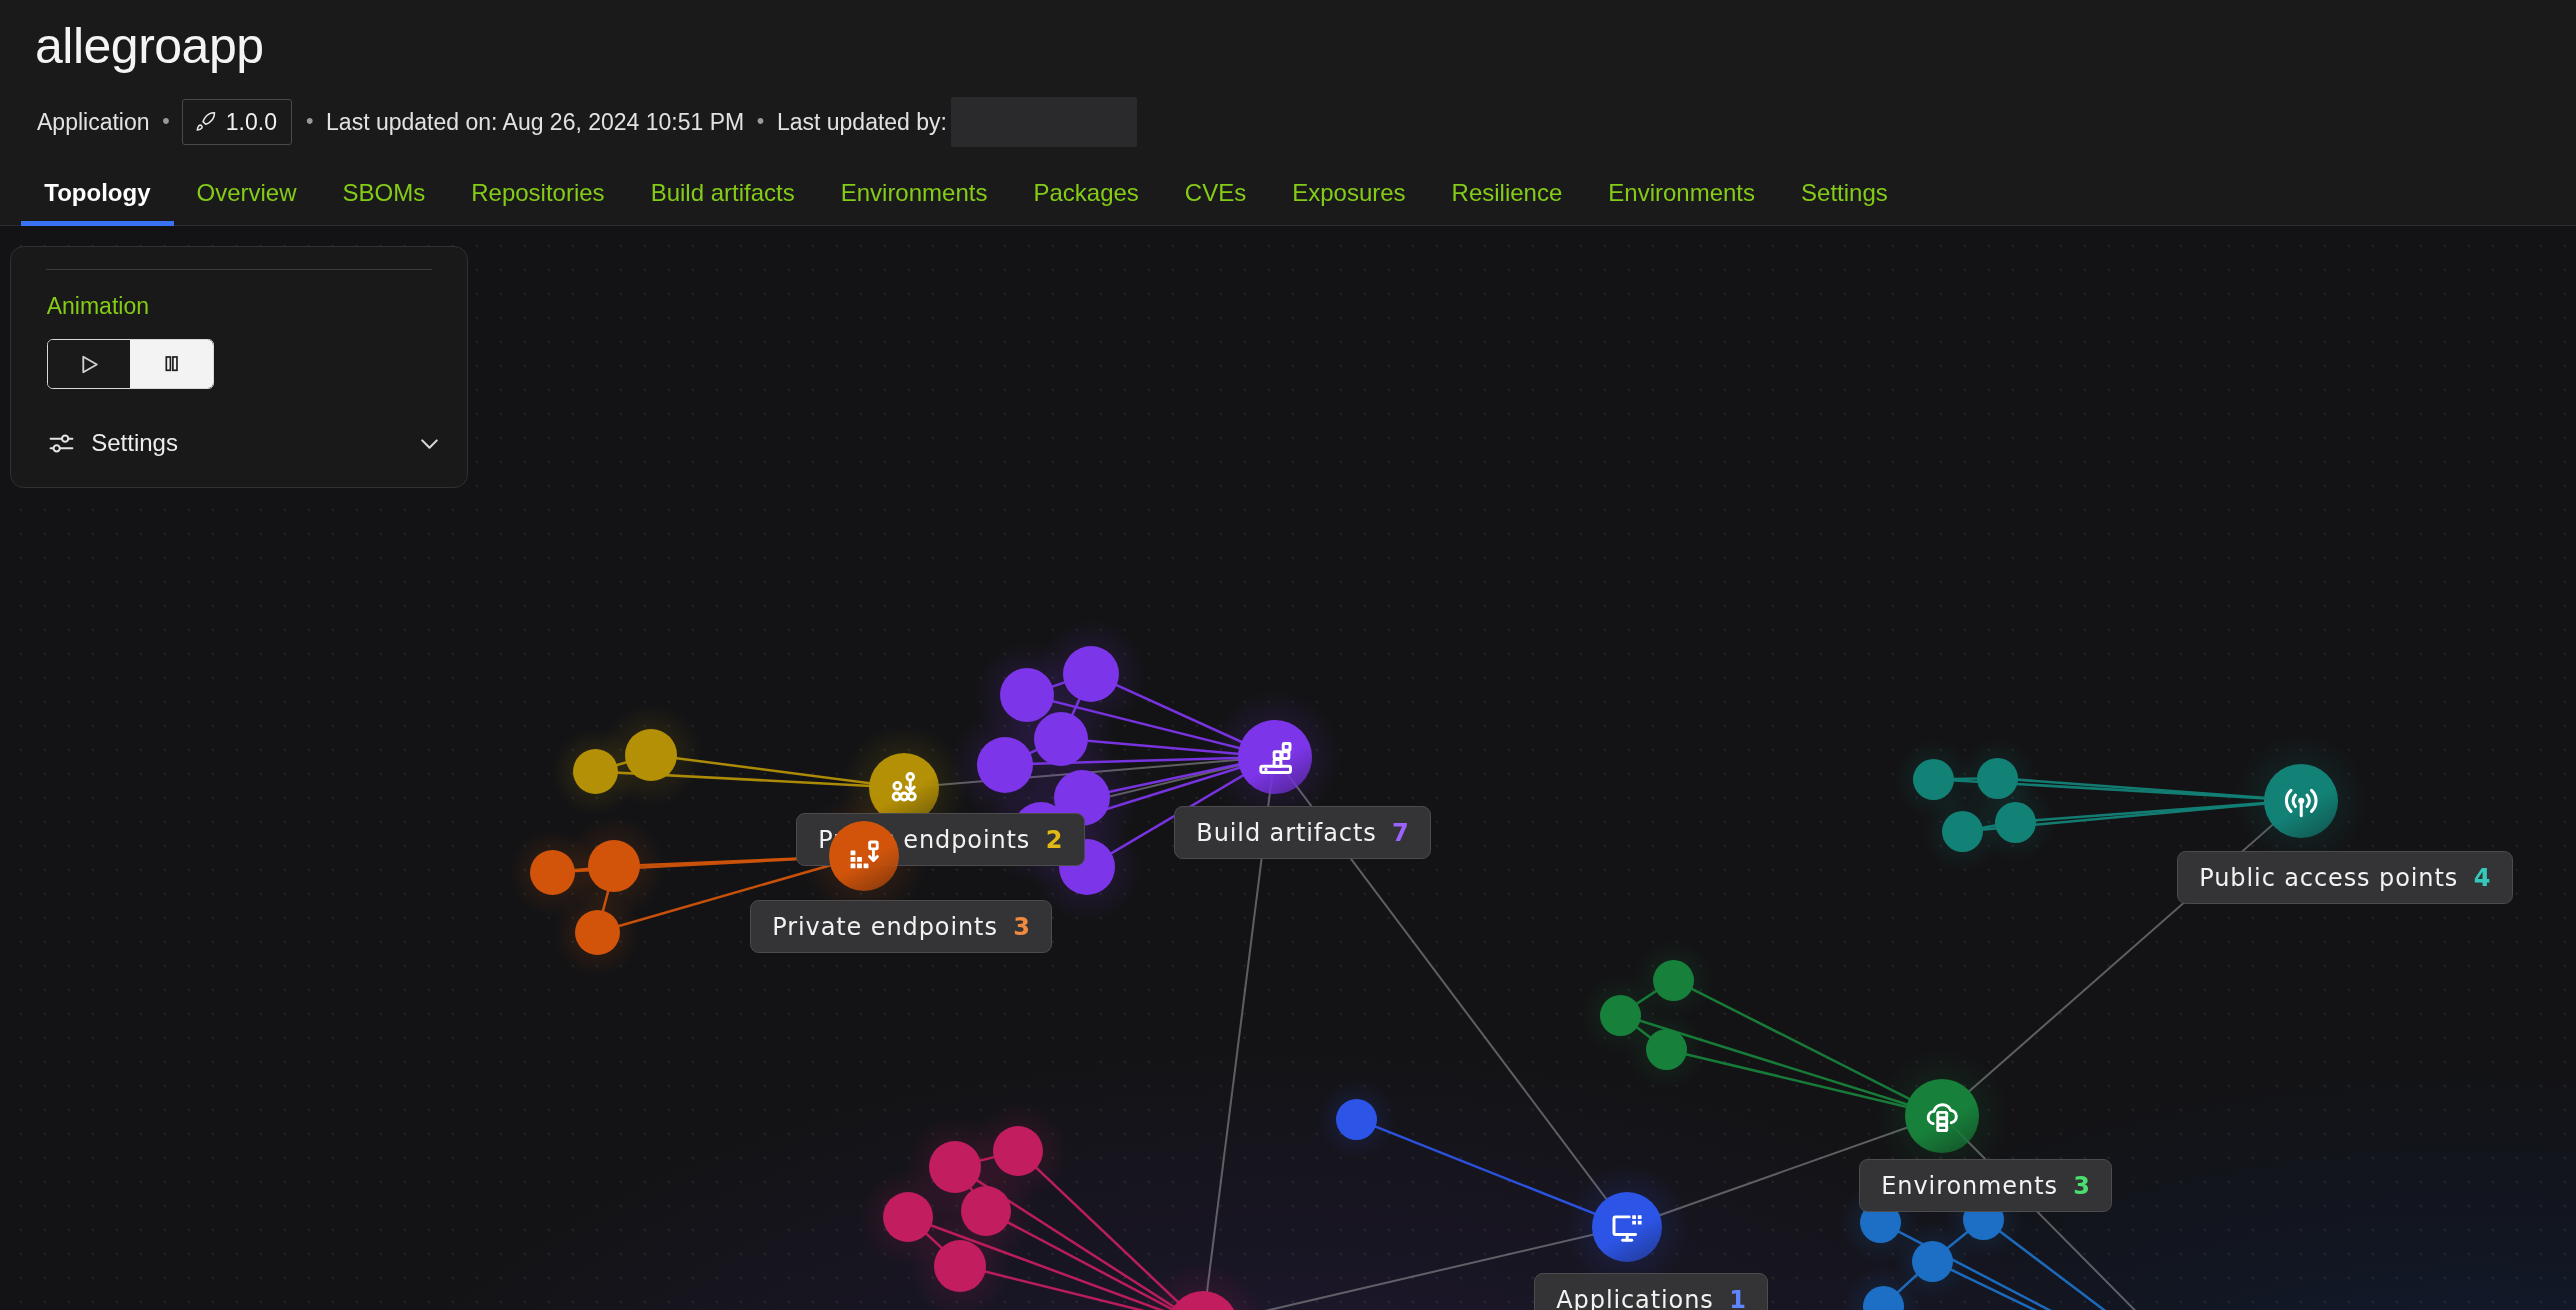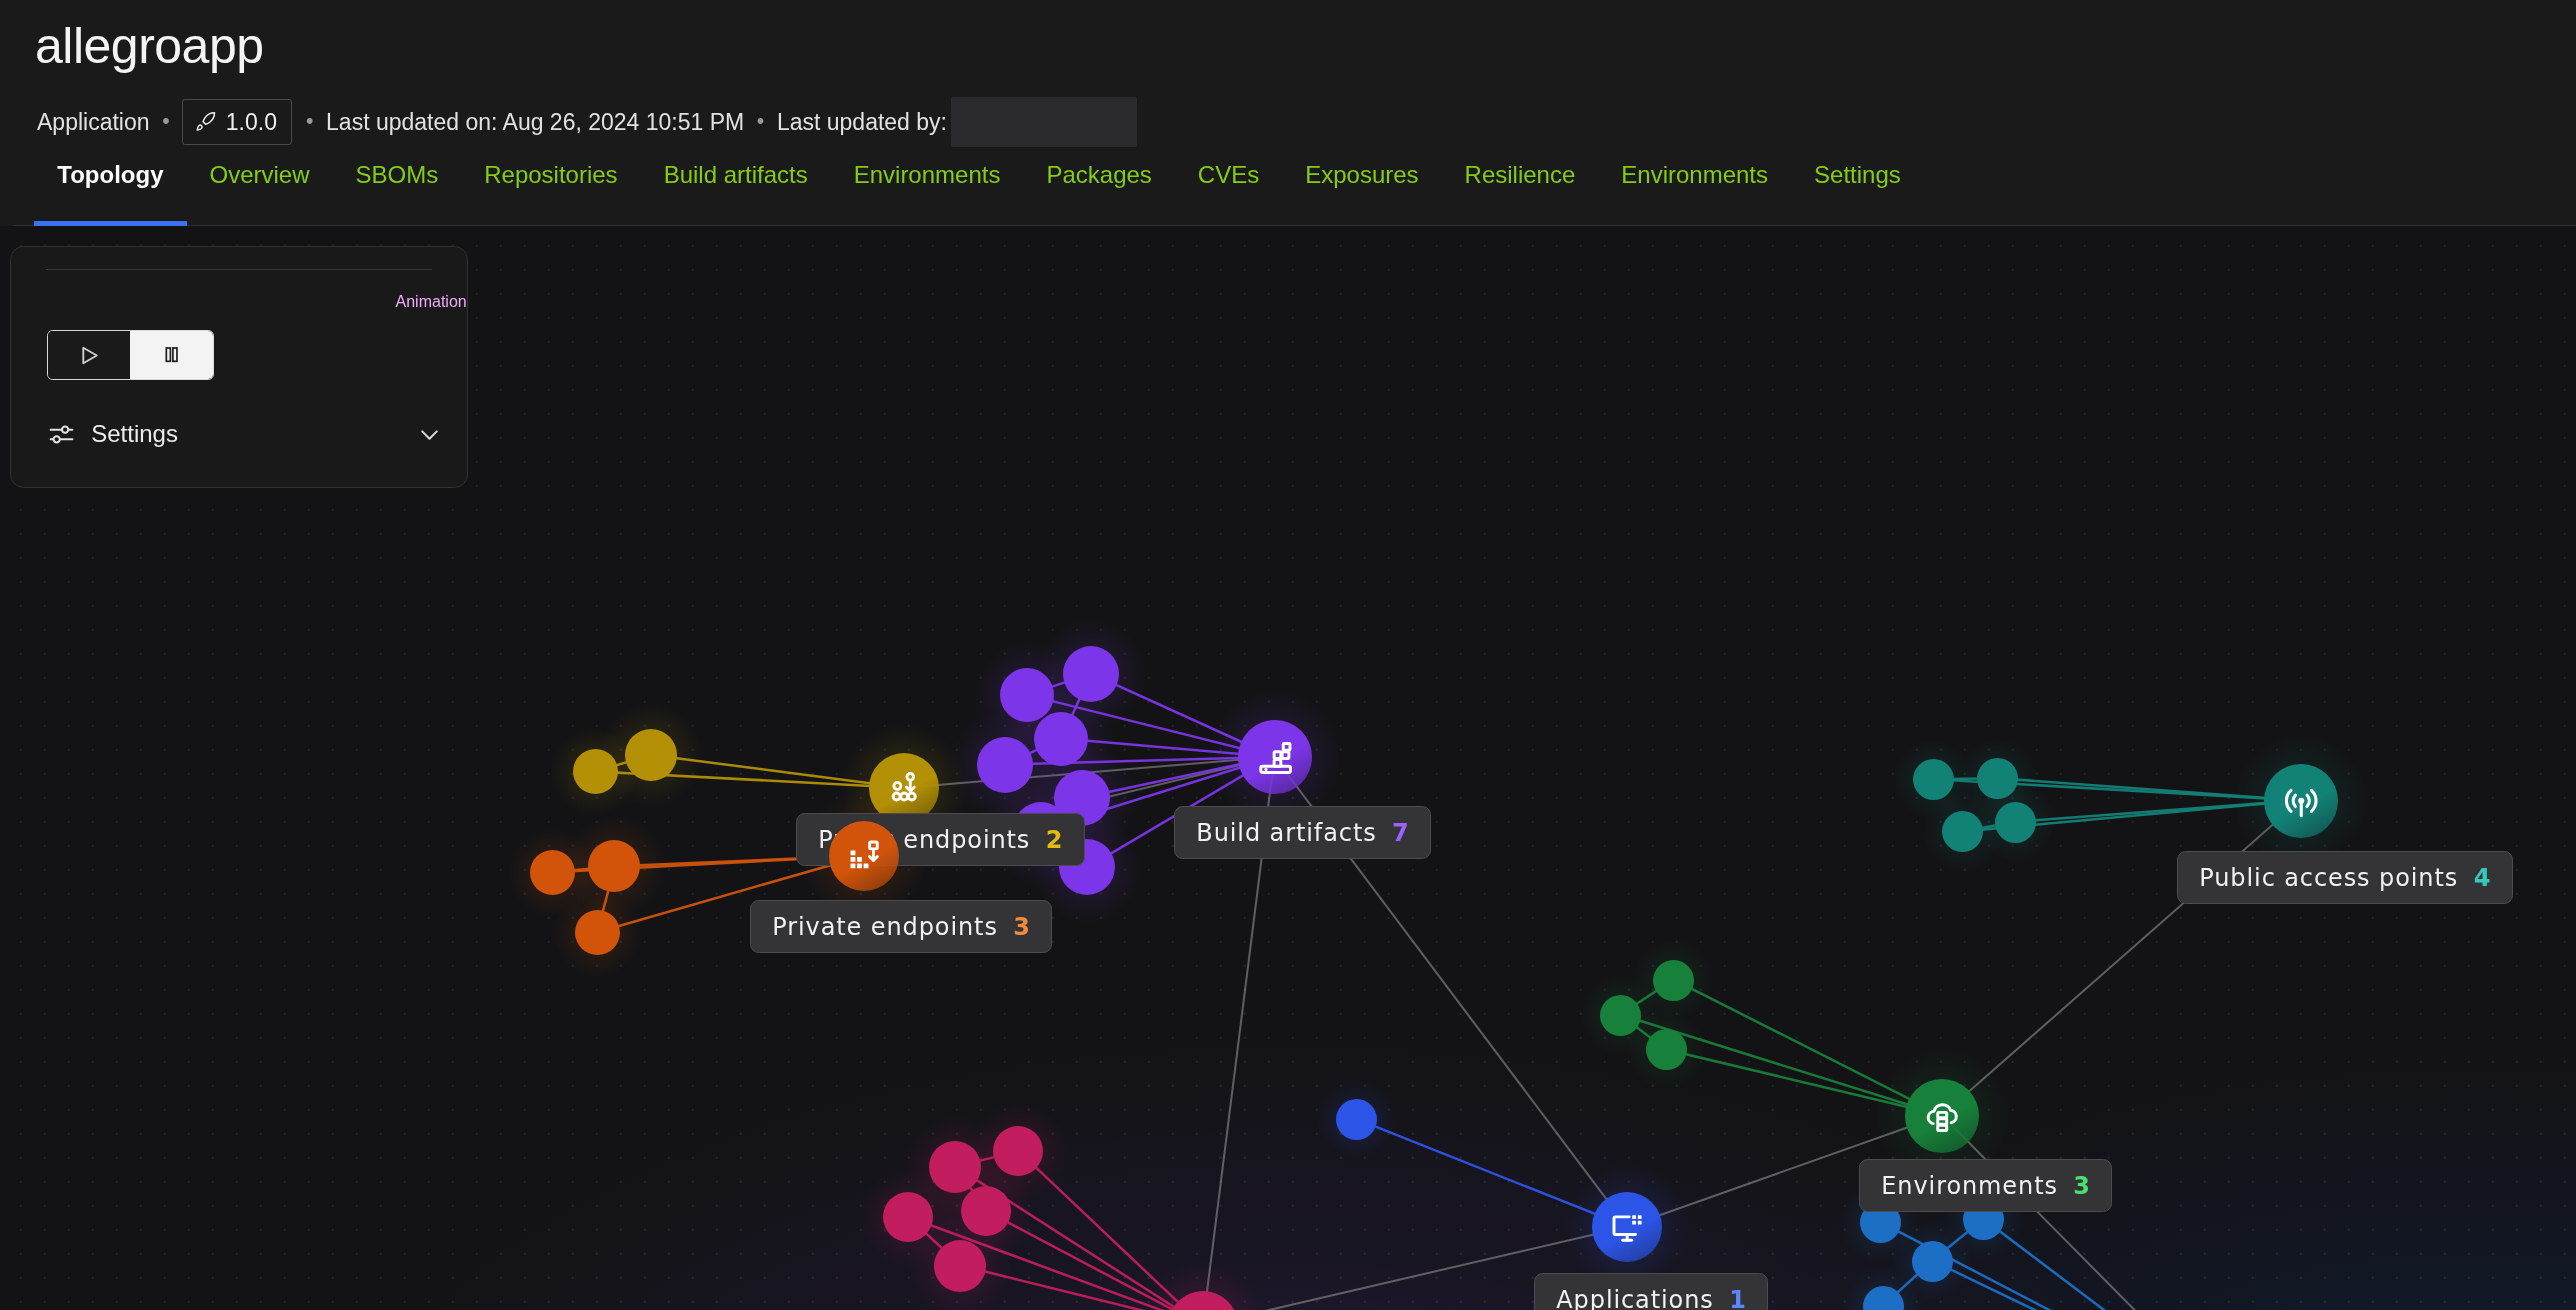--- a/index.html
+++ b/index.html
@@ -25,21 +25,21 @@
   .version-chip { display: inline-flex; align-items: center; gap: 9.7px;
                   border: 1px solid #4a4a4c; border-radius: 2.9px;
                   padding: 8.7px 13.6px 8.7px 11.6px; margin-right: 1.9px; }
   .version-chip .vnum { font-size: 23px; color: #f0f0f0; }
   .rocket-ico { width: 21.3px; height: 21.3px; display: block; }
   .redacted-box { display: inline-block; width: 186px; height: 50px;
                   background: #2a2a2c; border-radius: 1.9px; margin-left: 3.9px; }
 
   
   .tabs { position: absolute; left: 0; top: 161px; width: 2097px; height: 65px;
-          display: flex; padding-left: 21.3px; margin-left: 13px; }
+          display: flex; align-items: flex-end; padding-left: 21.3px; }
   .tab { position: relative; padding: 0 23px 19.4px 23px; font-size: 24px;
          color: #84cc16; white-space: nowrap; cursor: pointer; }
   .tab.active { color: #ffffff; font-weight: 700; }
   .tab.active:after { content: ""; position: absolute; left: 0; right: 0;
                       bottom: 0; height: 4.8px; background: #3a72f5; }
   .tab-underline { position: absolute; left: 0; bottom: 0; width: 2576px;
                    height: 1px; background: #2e2e30; }
 
   
   .canvas { position: absolute; left: 0; top: 226px; width: 2576px; height: 1084px;
@@ -67,21 +67,21 @@
   .toggle-row:first-child { margin-top: 35px; }
   .switch { width: 50px; height: 30px; border-radius: 15.5px; background: #38c46a;
             position: relative; flex: none; }
   .switch .knob { position: absolute; right: 1.9px; top: 1.9px; width: 26px; height: 26px;
                   border-radius: 50%; background: #fff;
                   display: flex; align-items: center; justify-content: center; }
   .switch .knob svg { width: 16.5px; height: 16.5px; }
   .toggle-label { font-size: 24px; color: #ececec; }
 
   .hr { height: 1px; background: #3a3a3c; margin: 21.3px 35px 0 35px; }
-  .anim-title { font-size: 16px; color: #f0abfc; padding: 23px 0 0 36px; text-align: right; }
+  .anim-title { font-size: 23px; color: #84cc16; padding: 23px 0 0 36px; }
 
   .seg { margin: 19.4px 0 0 36px; display: flex; width: 167px; height: 50px;
          border: 1px solid #d9d9d9; border-radius: 5.8px; overflow: hidden; }
   .seg-btn { flex: 1; display: flex; align-items: center; justify-content: center;
              cursor: pointer; }
   .seg-btn.play { background: #1a1a1a; }
   .seg-btn.pause { background: #f3f3f3; }
 
   .settings-row, .kb-row { display: flex; align-items: center; height: 50px;
                            padding: 0 25px 0 36px; cursor: pointer; }

